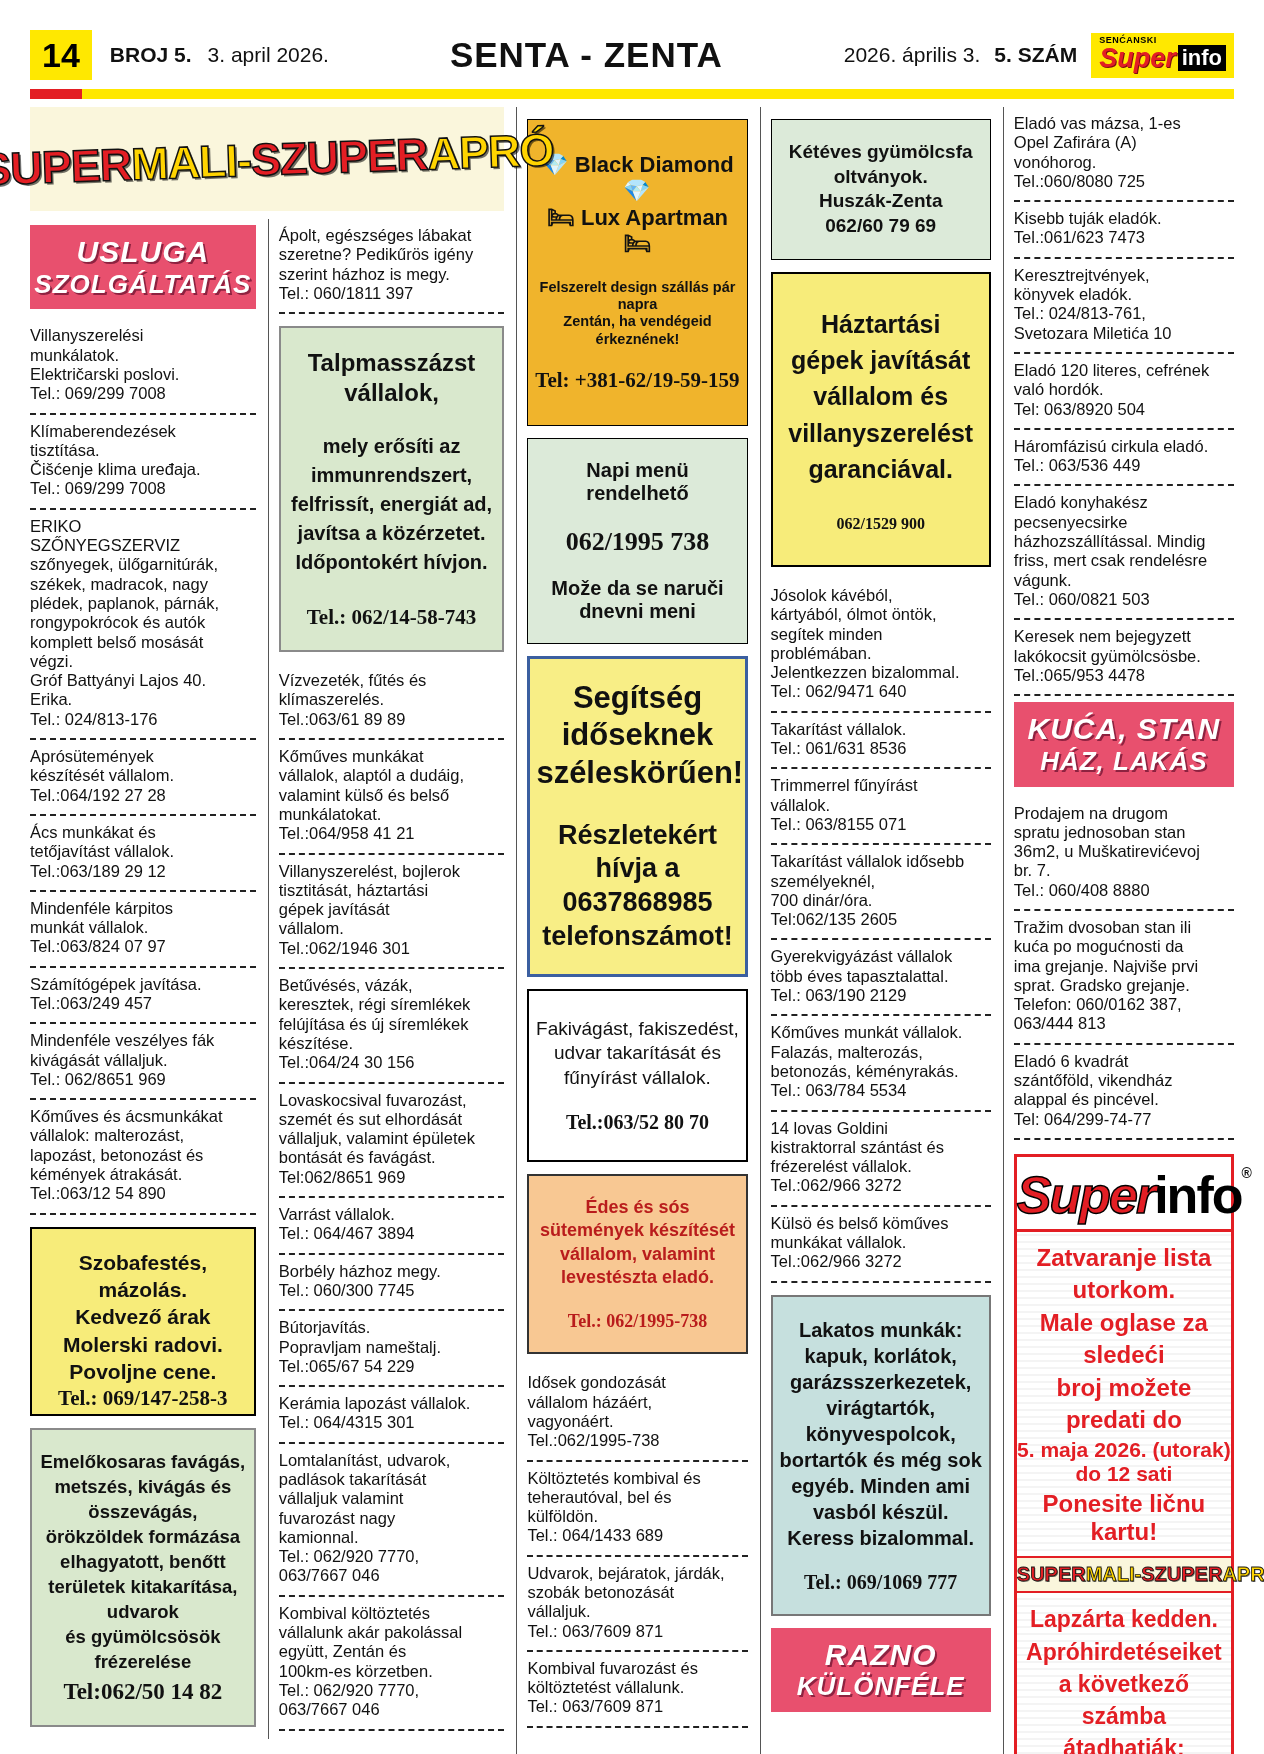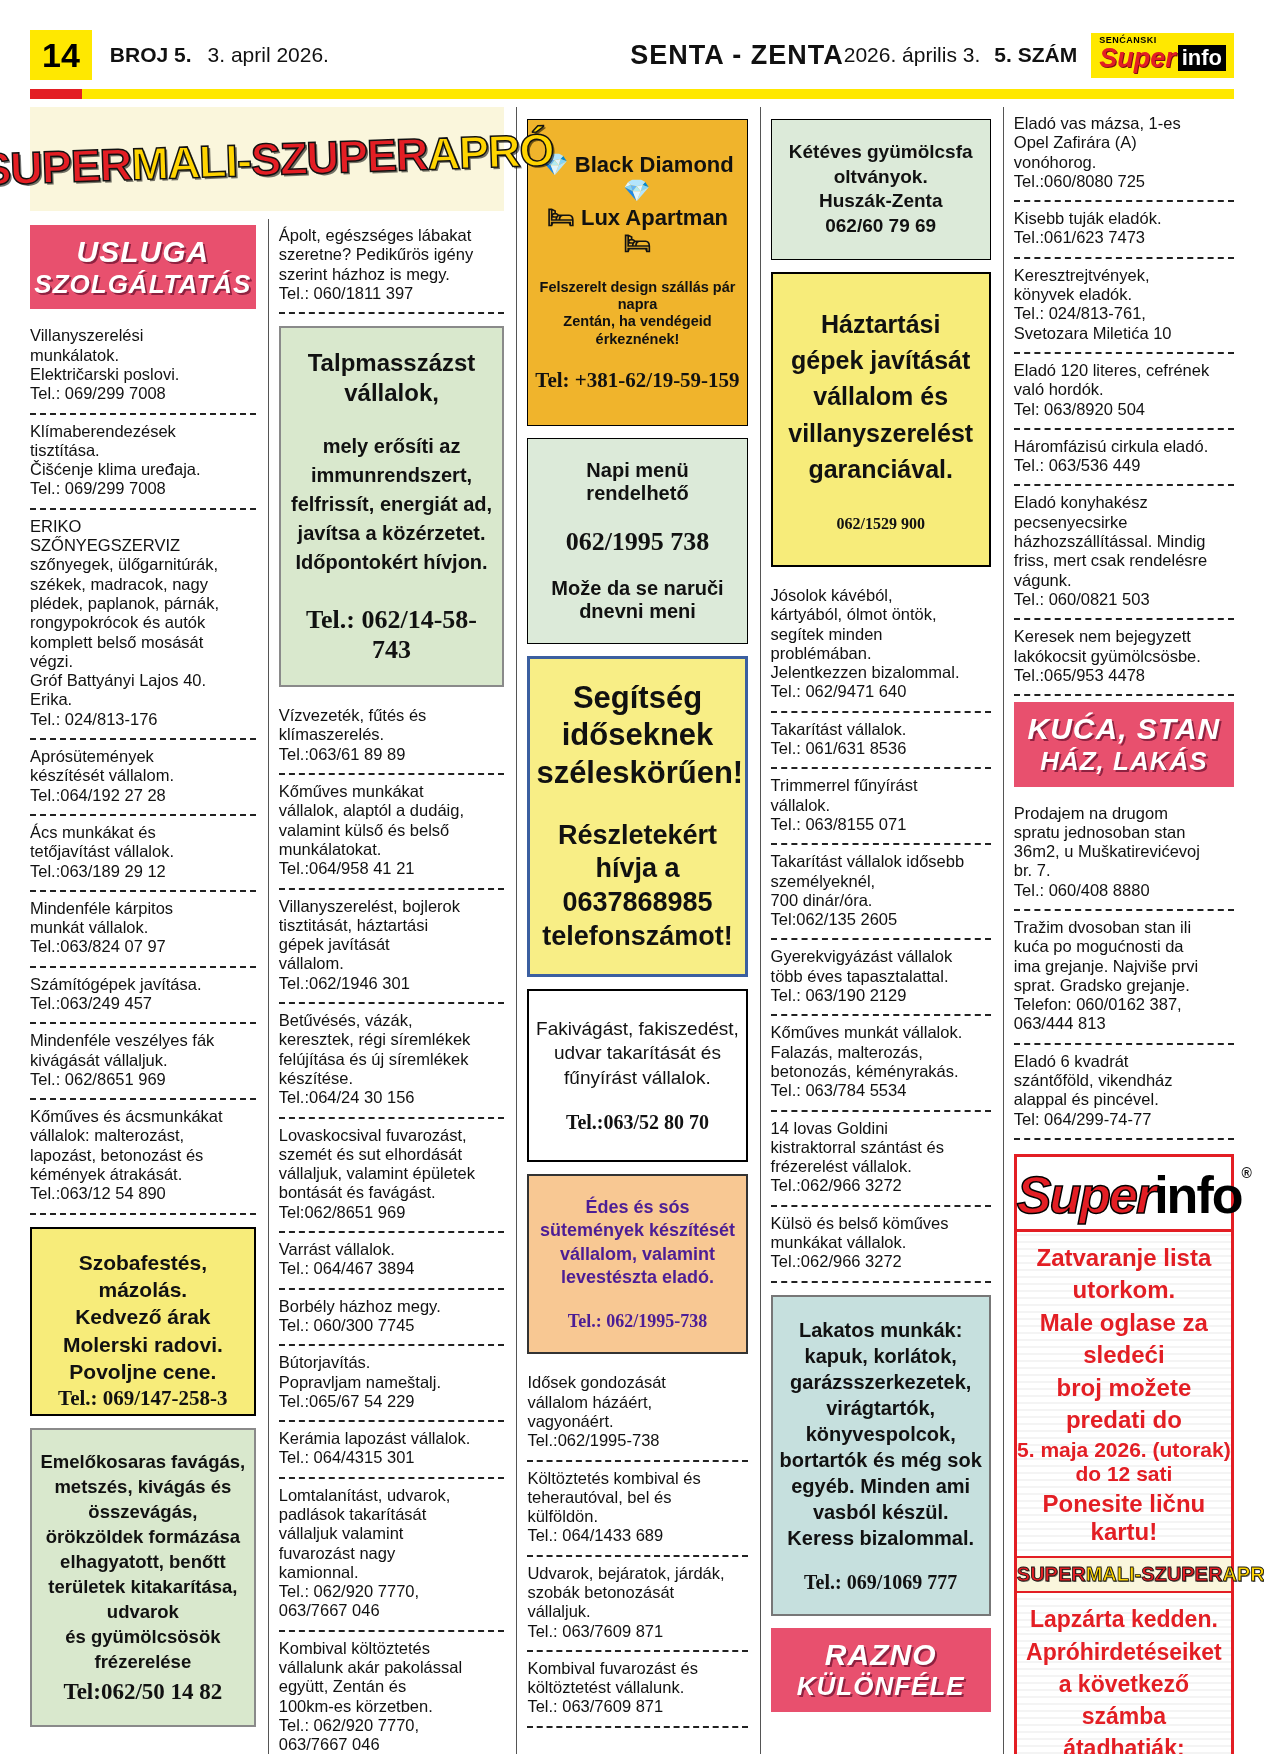--- a/index.html
+++ b/index.html
@@ -6,21 +6,21 @@
   body{
     width:1264px;height:1754px;overflow:hidden;background:#ffffff;
     font-family:"Liberation Sans","DejaVu Sans",sans-serif;color:#111;
     position:relative;
   }
   
   #header{display:flex;align-items:center;margin:26px 30px 0 30px;height:58px;}
   #page-num{background:#ffe800;font-weight:bold;font-size:34px;padding:8px 12px;line-height:1;color:#000;}
   .hdr-label{font-weight:bold;font-size:21px;margin-left:18px;}
   .hdr-date{font-size:21px;margin-left:16px;}
-  #hdr-center{flex:1;text-align:right;font-weight:bold;font-size:27px;letter-spacing:1px;}
+  #hdr-center{flex:1;text-align:center;font-weight:bold;font-size:35px;letter-spacing:1px;}
   #hdr-right-date{font-size:21px;margin-right:14px;}
   #hdr-right-label{font-weight:bold;font-size:21px;margin-right:14px;}
   #hdr-logo{background:#ffe800;padding:3px 8px 6px 8px;text-align:left;min-width:118px;}
   #hdr-logo .tiny{font-size:9px;font-weight:bold;letter-spacing:.5px;color:#000;line-height:1;}
   #hdr-logo .row{display:flex;align-items:center;line-height:1;}
   #hdr-logo .super{color:#e31e24;font-weight:900;font-style:italic;font-size:27px;text-shadow:1px 1px 0 #7d0d10;}
   #hdr-logo .info{background:#000;color:#fff;font-weight:900;font-size:22px;padding:2px 4px;margin-left:2px;}
   #hdr-strip{display:flex;height:10px;margin:5px 30px 0 30px;}
   #hdr-strip .red{background:#e31e24;width:52px;}
   #hdr-strip .yellow{background:#ffe800;flex:1;}
@@ -56,34 +56,34 @@
   .box-blueborder{background:#f8ee86;border:3px solid #3b5fa0;}
   .box-white{background:#fff;border:2px solid #000;}
   .box-peach{background:#f8c893;border:2px solid #333;}
   .box-lblue{background:#c6e0de;border:2px solid #777;}
   
   #box-szobafestes .b-body,#box-szobafestes .b-tel{font-size:21px;line-height:1.3;}
   #box-emelokosaras .b-body{font-size:18.5px;line-height:1.35;}
   #box-emelokosaras .b-tel{font-size:23px;margin-top:4px;display:block;}
   #box-talp .b-title{font-size:24px;line-height:1.25;display:block;margin-bottom:6px;}
   #box-talp .b-body{font-size:20px;line-height:1.45;display:block;}
-  #box-talp .b-tel{font-size:26px;display:block;margin-top:10px;}
+  #box-talp .b-tel{font-size:21px;display:block;margin-top:10px;}
   #box-bd{padding:14px 4px;}
   #box-bd .b-title{font-size:22px;line-height:1.2;display:block;}
   #box-bd .b-body{font-size:14.5px;line-height:1.2;display:block;margin-top:3px;}
   #box-bd .b-tel{font-size:21px;display:block;margin-top:2px;}
   #box-napi .b-title{font-size:20px;display:block;}
   #box-napi .b-tel{font-size:26px;display:block;margin-top:4px;}
   #box-napi .b-body{font-size:20px;line-height:1.15;display:block;margin-top:2px;}
   #box-segitseg .b-title{font-size:31px;line-height:1.2;display:block;}
   #box-segitseg .b-body{font-size:27px;line-height:1.25;display:block;margin-top:10px;}
   #box-faki{padding:8px 2px;}
   #box-faki .b-body{font-weight:normal;font-size:19px;line-height:1.3;display:block;}
   #box-faki .b-tel{font-size:20px;display:block;margin-top:2px;}
-  #box-edes{color:#4c1d95;}
+  #box-edes{color:#b91c1c;}
   #box-edes .b-body{font-size:18px;line-height:1.3;display:block;}
   #box-edes .b-tel{font-size:18px;display:block;margin-top:4px;}
   #box-gyumolcs .b-body{font-size:19px;line-height:1.3;display:block;}
   #box-haztartasi{padding:14px 4px;}
   #box-haztartasi .b-body{font-size:25px;line-height:1.45;display:block;}
   #box-haztartasi .b-tel{font-size:16px;display:block;margin-top:10px;}
   #box-lakatos .b-body{font-size:20px;line-height:1.3;display:block;}
   #box-lakatos .b-tel{font-size:20px;display:block;margin-top:2px;}
   
   #superinfo{border:3px solid #e31e24;margin-top:14px;background:

